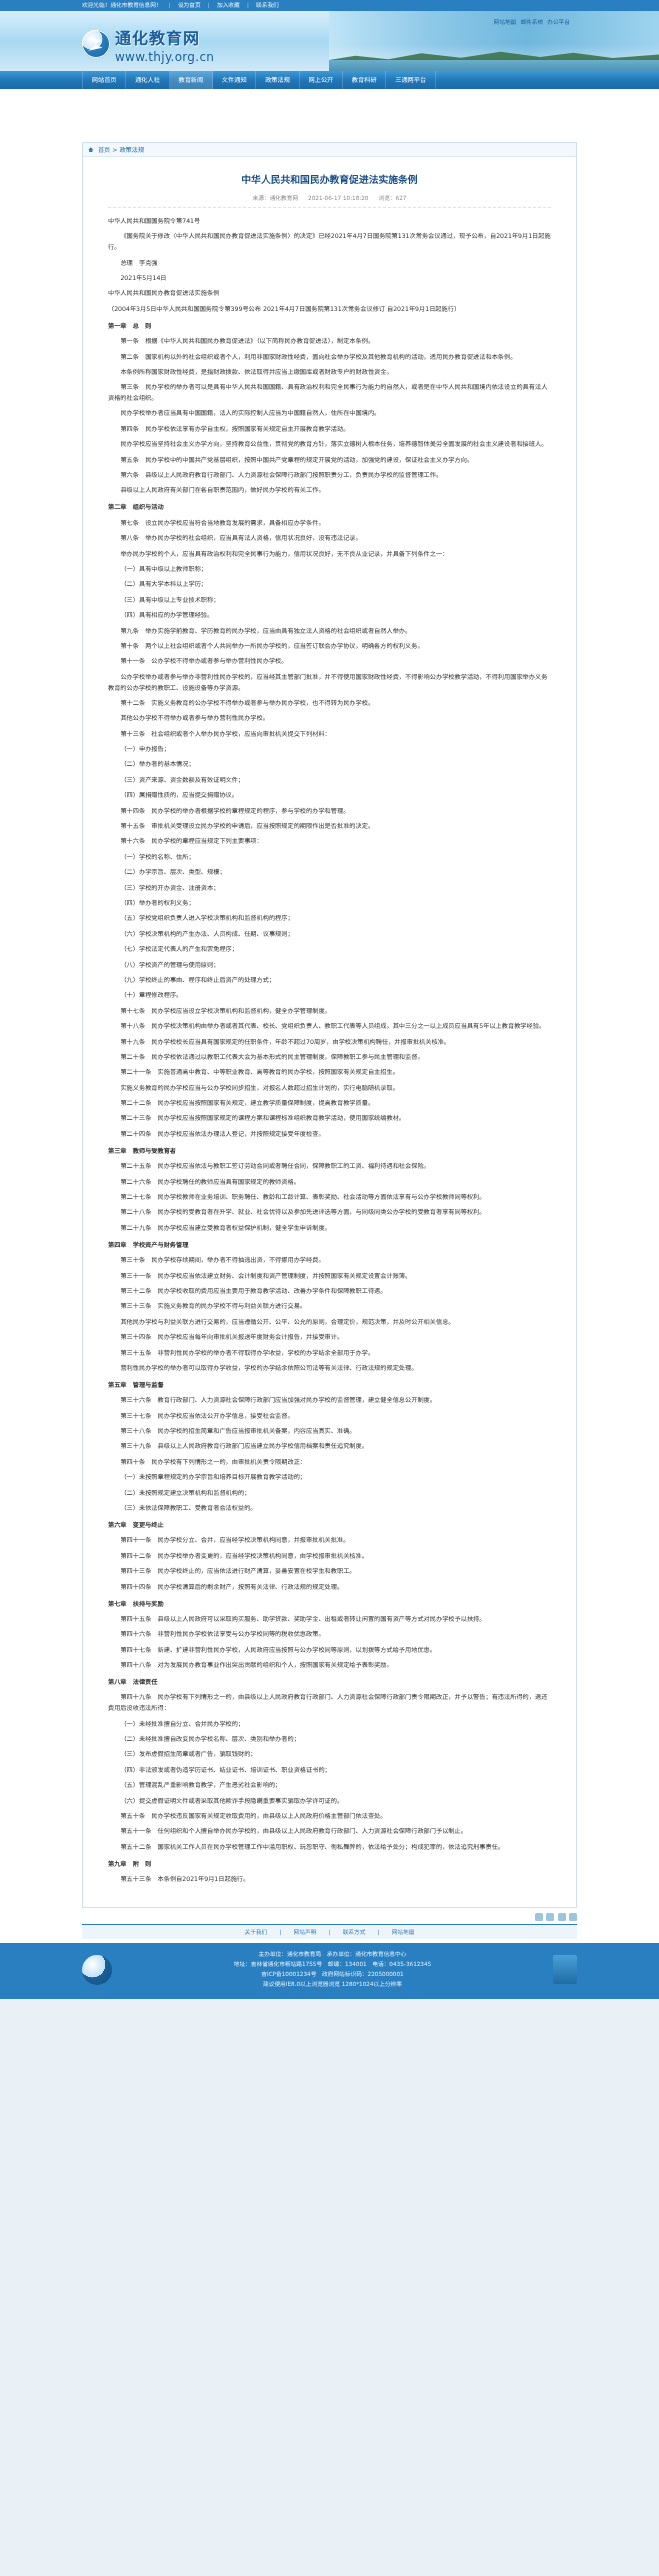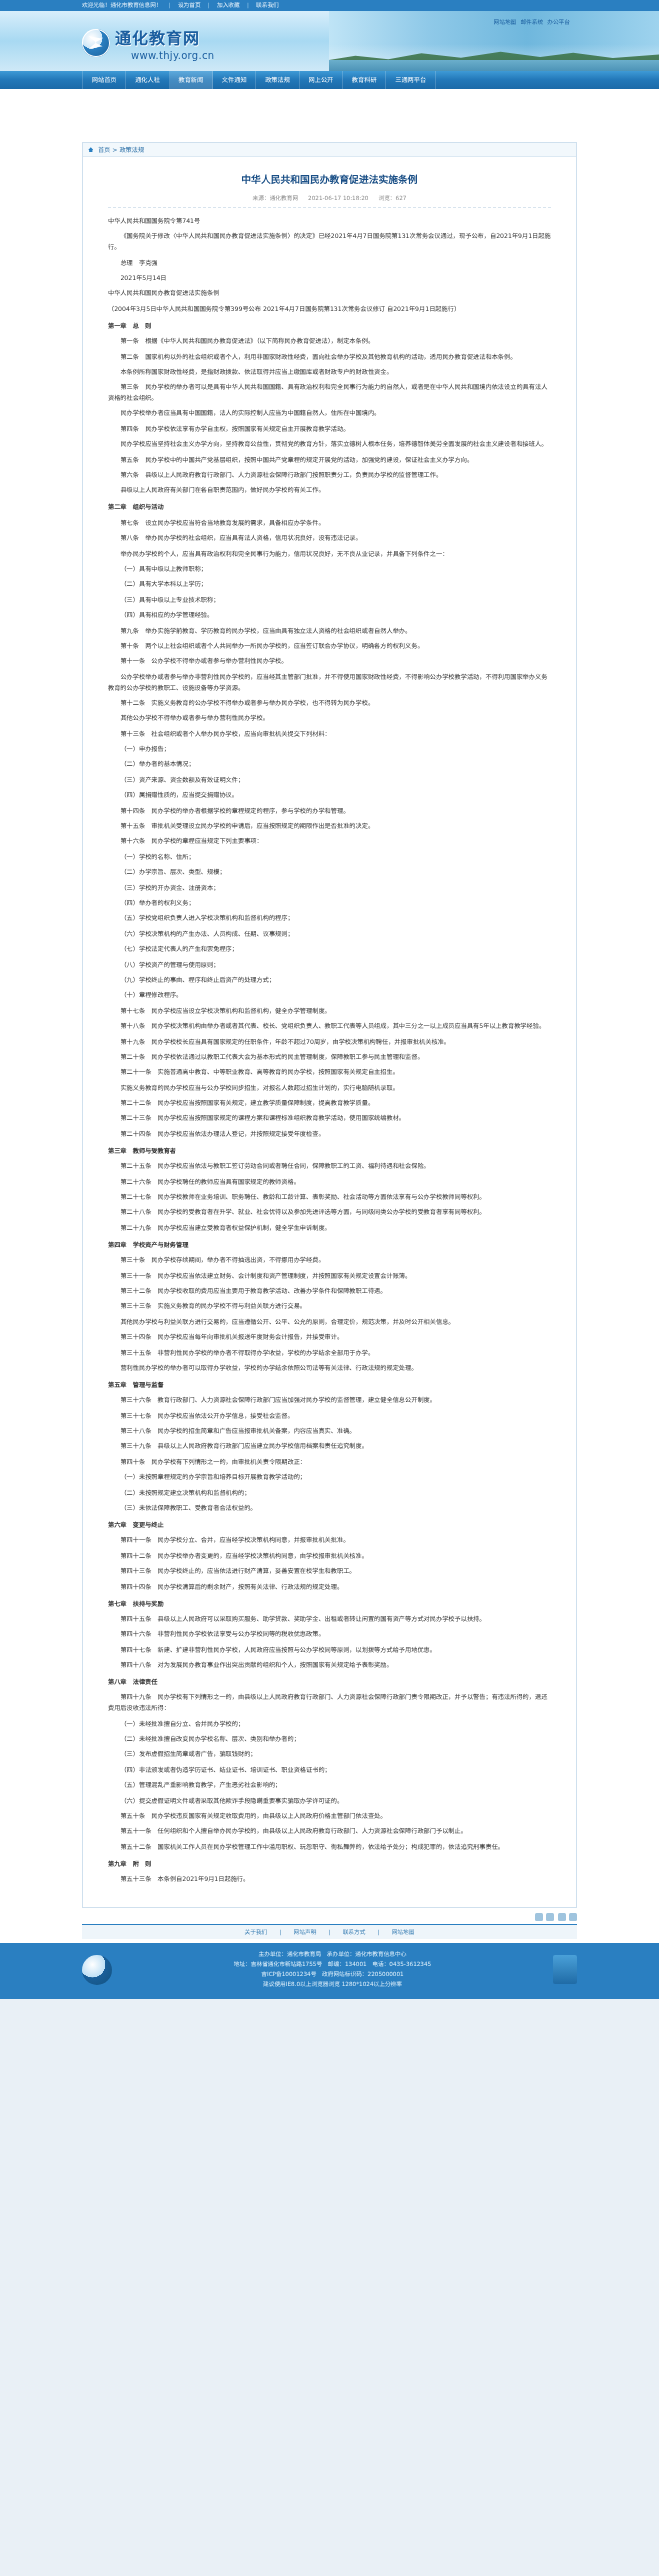--- a/index.html
+++ b/index.html
@@ -79,21 +79,21 @@
     clip-path: polygon(0 0, 100% 22%, 45% 50%, 100% 78%, 0 100%, 55% 50%);
     opacity: .95;
   }
   .header .logo-text .cn {
     font-size: 16px; font-weight: bold; color: #1c5fa0;
     letter-spacing: 1px;
     text-shadow: 0.5px 0.5px 0 #ffffff;
     font-family: "DejaVu Sans", "Liberation Sans", sans-serif;
   }
   .header .logo-text .url {
-    font-size: 10px; color: #1c5fa0; letter-spacing: 0.3px; margin-top: 1px; margin-left: 16px;
+    font-size: 12px; color: #1c5fa0; letter-spacing: 0.3px; margin-top: 1px;
   }
   .header .hdr-links {
     position: absolute; right: 89px; top: 6.2px;
     font-size: 5.7px; color: #1c5fa0;
     display: flex; gap: 4.1px; align-items: center;
   }
   .header .hdr-links span { white-space: nowrap; }
 
   
   .nav {

